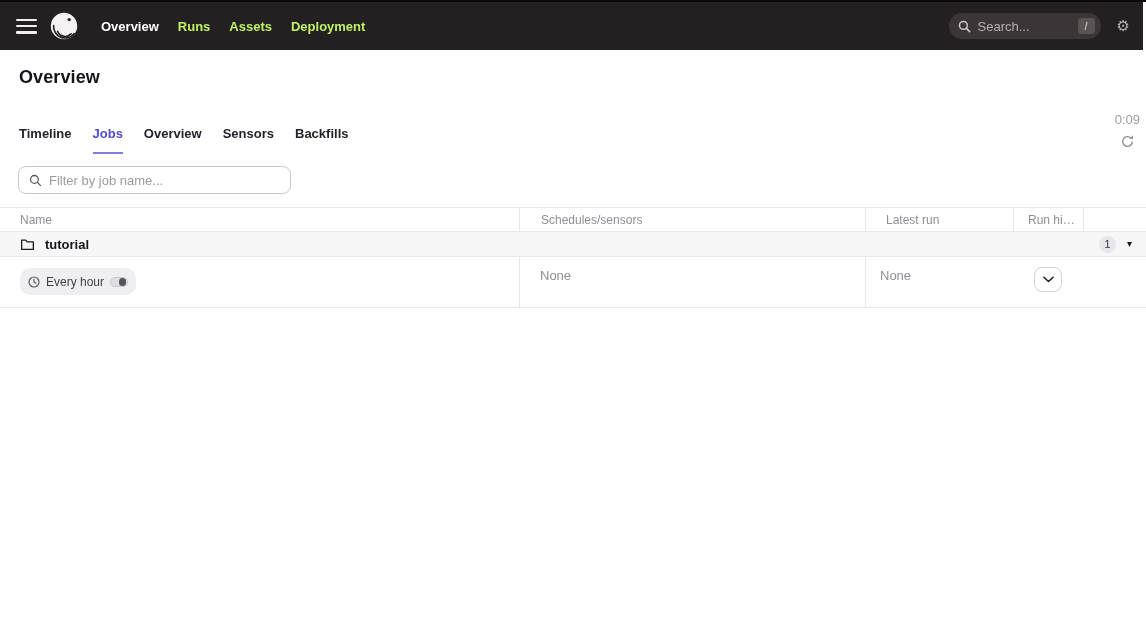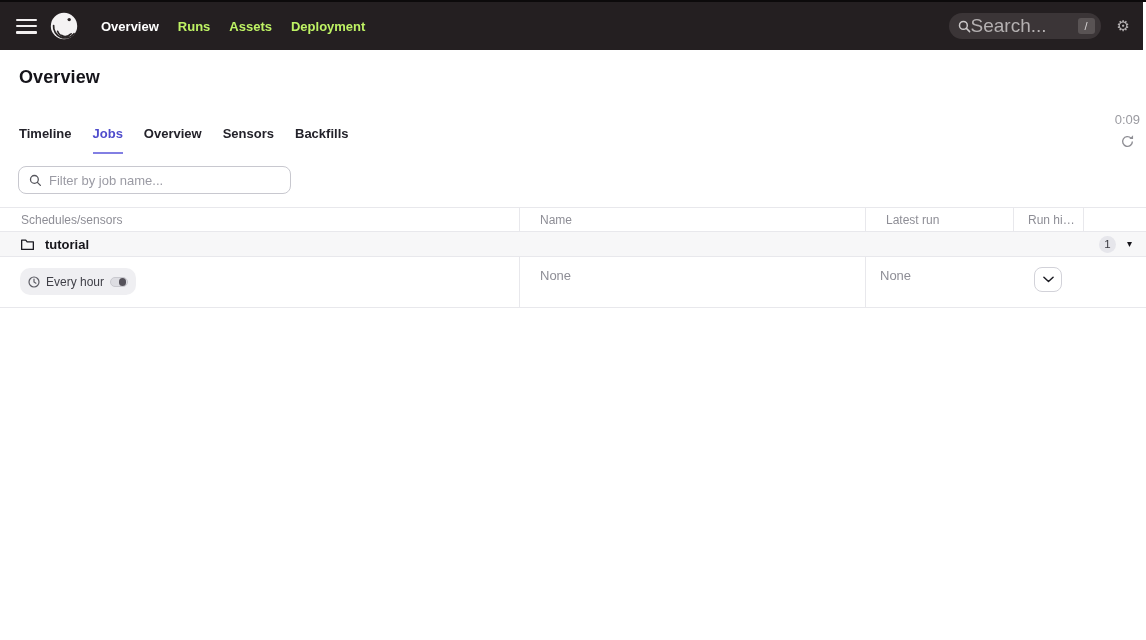--- a/index.html
+++ b/index.html
@@ -20,21 +20,21 @@
   .logo { margin-left:13px; width:28px; height:28px; display:block; }
   .topnav { display:flex; align-items:center; gap:13px; margin-left:20px; }
   .topnav .navitem { font-size:13px; font-weight:600; color:#bef264; text-decoration:none; cursor:pointer; padding:4px 3px; }
   .topnav .navitem.active { color:#ffffff; font-weight:700; }
   .topbar-spacer { flex:1; }
   .searchpill {
     width:152px; height:26px; background:#3b3537; border-radius:13px;
     display:flex; align-items:center; padding:0 6px 0 9px; cursor:pointer;
   }
   .searchpill .sicon { display:flex; align-items:center; }
-  .searchpill .stext { flex:1; font-size:19px; color:#b4b0b1; }
+  .searchpill .stext { flex:1; margin-left:7px; font-size:13px; color:#b4b0b1; }
   .slash-badge {
     width:17px; height:16px; background:#595354; border-radius:3px;
     font-size:11px; color:#d8d5d6; display:flex; align-items:center; justify-content:center;
   }
   .gear { margin-left:16px; font-family:"DejaVu Sans",sans-serif; font-size:15px; color:#b6b2b3; cursor:pointer; line-height:1; }
 
   
   .page-title { margin:17px 0 0 19px; font-size:18px; font-weight:700; color:#15141a; letter-spacing:.1px; }
 
   .tabsrow { display:flex; align-items:flex-end; margin-top:24px; padding:0 6px 0 19px; }
@@ -166,22 +166,22 @@
   <svg width="13" height="13" viewBox="0 0 13 13">
     <circle cx="5.4" cy="5.4" r="3.9" fill="none" stroke="#55555c" stroke-width="1.3"></circle>
     <line x1="8.4" y1="8.4" x2="11.4" y2="11.4" stroke="#55555c" stroke-width="1.3" stroke-linecap="round"></line>
   </svg>
   <input type="text" placeholder="Filter by job name..." style="">
 </div>
 
 <div class="jobs-table">
 
   <div class="thead grid-cols">
+    <div class="th">Name</div>
     <div class="th th-sched">Schedules/sensors</div>
-    <div class="th">Name</div>
     <div class="th">Latest run</div>
     <div class="th th-runhist">
       <span class="truncate">Run history</span>
     </div>
     <div class="th"></div>
   </div>
 
   <div class="group-row">
     <svg width="15" height="13" viewBox="0 0 16 14">
       <path d="M1.7 12.3 V2.2 h4.4 l1.5 1.9 h6.7 v8.2 z" fill="none" stroke="#1b1b22" stroke-width="1.4" stroke-linejoin="round"></path>

